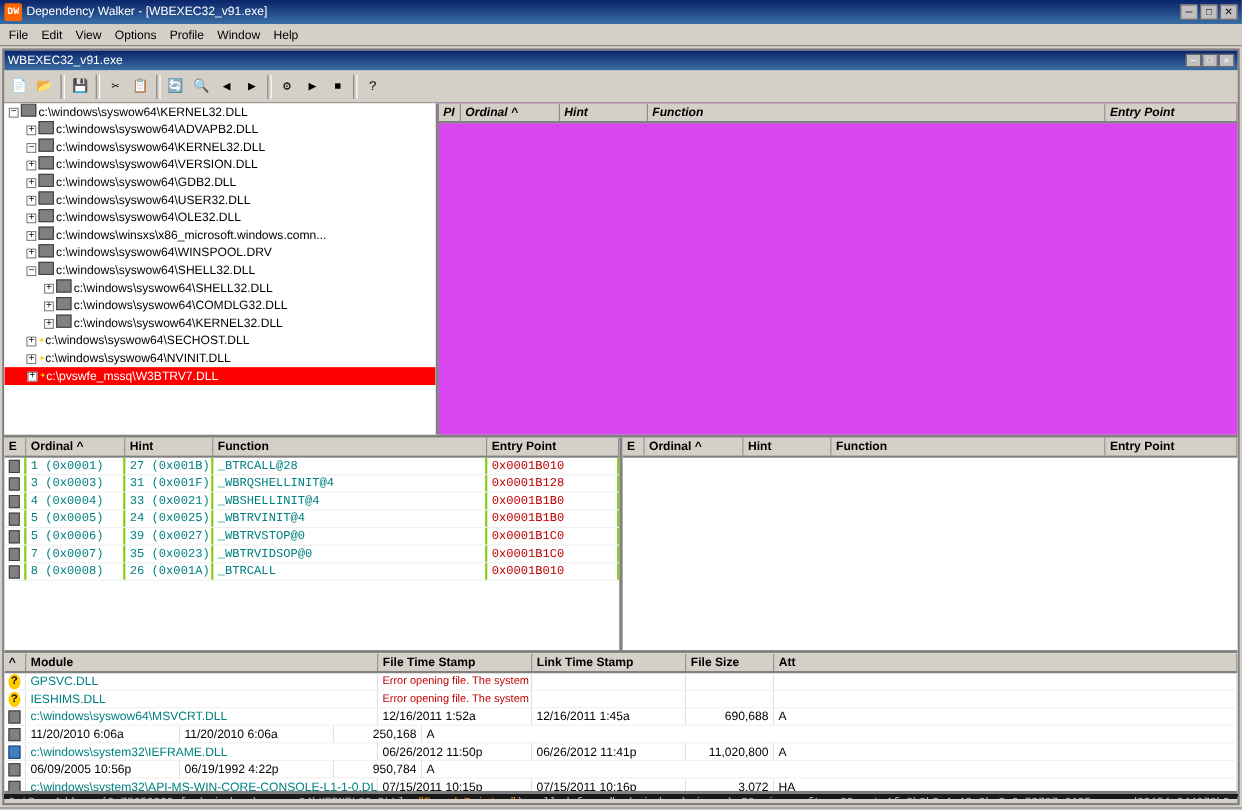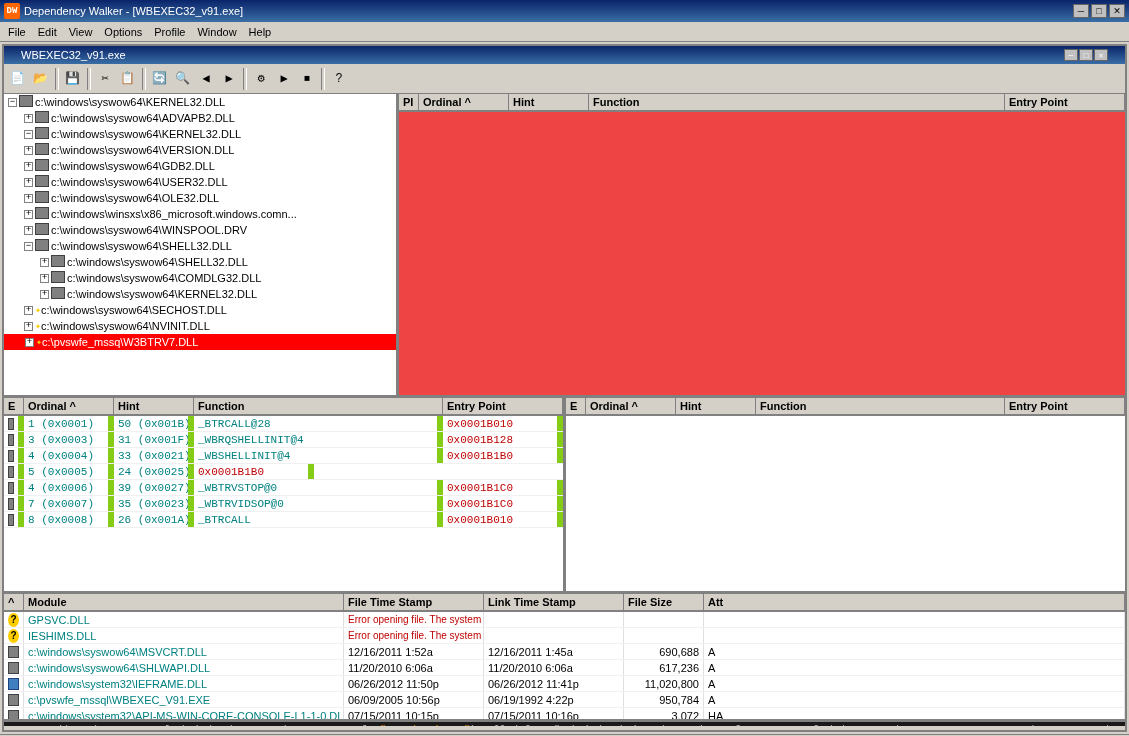--- a/index.html
+++ b/index.html
@@ -89,21 +89,21 @@
       margin: 2px;
       height: calc(100% - 48px);
     }
     #inner-title-bar {
       background: linear-gradient(to bottom, #0a246a, #3a6ea5);
       color: white;
       height: 18px;
       display: flex;
       align-items: center;
       justify-content: space-between;
-      padding: 0 17px;
+      padding: 0 3px;
     }
     #inner-title-text {
       font-size: 11px;
       font-family: 'Tahoma', sans-serif;
     }
     #inner-title-buttons {
       display: flex;
       gap: 1px;
     }
     .inner-btn {
@@ -198,24 +198,25 @@
       margin-right: 2px;
       line-height: 1;
       color: #000;
       flex-shrink: 0;
     }
     .tree-label { font-family: 'Tahoma', sans-serif; font-size: 11px; }
 
     
     #upper-right {
       flex: 1;
-      background: #ef4444;
+      background: #d946ef;
       overflow: hidden;
       display: flex;
       flex-direction: column;
+      font-style: italic;
     }
     #upper-table-header {
       display: flex;
       background: #d4d0c8;
       border-bottom: 2px solid #808080;
       height: 18px;
     }
     .upper-col-header {
       border-right: 1px solid #808080;
       padding: 2px 4px;
@@ -284,21 +285,21 @@
       height: 16px;
       align-items: center;
       border-bottom: 1px solid #f0f0f0;
     }
     .tbl-cell {
       padding: 0 4px;
       font-size: 11px;
       font-family: 'Courier New', monospace;
       white-space: nowrap;
       overflow: hidden;
-      border-right: 6px solid #84cc16;
+      border-right: 2px solid #84cc16;
       height: 100%;
       display: flex;
       align-items: center;
     }
     .tbl-cell.cyan { color: #008080; }
     .tbl-cell.red { color: #c00000; }
 
     
     #bottom-module-section {
       height: 130px;
@@ -547,21 +548,21 @@
           <div class="lower-col-header" style="width:80px;">Hint</div>
           <div class="lower-col-header" style="flex:1;">Function</div>
           <div class="lower-col-header" style="width:120px;">Entry Point</div>
         </div>
         <div class="lower-table-body" id="lower-left-body">
             <div class="tbl-row">
               <span class="tbl-cell" style="width: 20px;">
                 <span style="display:inline-block;width:14px;height:12px;background:#808080;border:1px solid #404040;"></span>
               </span>
               <span class="tbl-cell cyan" style="width: 90px;">1 (0x0001)</span>
-              <span class="tbl-cell cyan" style="width: 80px;">50 (0x001B)</span>
+              <span class="tbl-cell cyan" style="width: 80px;">27 (0x001B)</span>
               <span class="tbl-cell cyan" style="flex: 1 1 0%;">_BTRCALL@28</span>
               <span class="tbl-cell red" style="width: 120px;">0x0001B010</span>
             </div>
             <div class="tbl-row">
               <span class="tbl-cell" style="width: 20px;">
                 <span style="display:inline-block;width:14px;height:12px;background:#808080;border:1px solid #404040;"></span>
               </span>
               <span class="tbl-cell cyan" style="width: 90px;">3 (0x0003)</span>
               <span class="tbl-cell cyan" style="width: 80px;">31 (0x001F)</span>
               <span class="tbl-cell cyan" style="flex: 1 1 0%;">_WBRQSHELLINIT@4</span>
@@ -575,27 +576,28 @@
               <span class="tbl-cell cyan" style="width: 80px;">33 (0x0021)</span>
               <span class="tbl-cell cyan" style="flex: 1 1 0%;">_WBSHELLINIT@4</span>
               <span class="tbl-cell red" style="width: 120px;">0x0001B1B0</span>
             </div>
             <div class="tbl-row">
               <span class="tbl-cell" style="width: 20px;">
                 <span style="display:inline-block;width:14px;height:12px;background:#808080;border:1px solid #404040;"></span>
               </span>
               <span class="tbl-cell cyan" style="width: 90px;">5 (0x0005)</span>
               <span class="tbl-cell cyan" style="width: 80px;">24 (0x0025)</span>
+              <span class="tbl-cell cyan" style="flex: 1 1 0%;">_WBTRVINIT@4</span>
               <span class="tbl-cell red" style="width: 120px;">0x0001B1B0</span>
             </div>
             <div class="tbl-row">
               <span class="tbl-cell" style="width: 20px;">
                 <span style="display:inline-block;width:14px;height:12px;background:#808080;border:1px solid #404040;"></span>
               </span>
-              <span class="tbl-cell cyan" style="width: 90px;">4 (0x0006)</span>
+              <span class="tbl-cell cyan" style="width: 90px;">5 (0x0006)</span>
               <span class="tbl-cell cyan" style="width: 80px;">39 (0x0027)</span>
               <span class="tbl-cell cyan" style="flex: 1 1 0%;">_WBTRVSTOP@0</span>
               <span class="tbl-cell red" style="width: 120px;">0x0001B1C0</span>
             </div>
             <div class="tbl-row">
               <span class="tbl-cell" style="width: 20px;">
                 <span style="display:inline-block;width:14px;height:12px;background:#808080;border:1px solid #404040;"></span>
               </span>
               <span class="tbl-cell cyan" style="width: 90px;">7 (0x0007)</span>
               <span class="tbl-cell cyan" style="width: 80px;">35 (0x0023)</span>
@@ -663,41 +665,39 @@
             <span class="mod-cell" style="width: 320px; color: rgb(0, 128, 128);">c:\windows\syswow64\MSVCRT.DLL</span>
             <span class="mod-cell" style="width: 140px;">12/16/2011  1:52a</span>
             <span class="mod-cell" style="width: 140px;">12/16/2011  1:45a</span>
             <span class="mod-cell" style="width: 80px; justify-content: flex-end;">690,688</span>
             <span class="mod-cell" style="flex: 1 1 0%;">A</span>
           </div>
           <div class="mod-row">
             <span class="mod-cell" style="width: 20px;">
               <span style="display:inline-block;width:14px;height:12px;background:#808080;border:1px solid #404040;"></span>
             </span>
-            <span class="mod-cell" style="width: 320px; color: rgb(0, 128, 128);">c:\windows\syswow64\SHLWAPI.DLL</span>
             <span class="mod-cell" style="width: 140px;">11/20/2010  6:06a</span>
             <span class="mod-cell" style="width: 140px;">11/20/2010  6:06a</span>
-            <span class="mod-cell" style="width: 80px; justify-content: flex-end;">617,236</span>
+            <span class="mod-cell" style="width: 80px; justify-content: flex-end;">250,168</span>
             <span class="mod-cell" style="flex: 1 1 0%;">A</span>
           </div>
           <div class="mod-row">
             <span class="mod-cell" style="width: 20px;">
               <span style="display:inline-block;width:14px;height:12px;background:#4080c0;border:1px solid #204080;"></span>
             </span>
             <span class="mod-cell" style="width: 320px; color: rgb(0, 128, 128);">c:\windows\system32\IEFRAME.DLL</span>
             <span class="mod-cell" style="width: 140px; text-align: right;">06/26/2012 11:50p</span>
             <span class="mod-cell" style="width: 140px;">06/26/2012 11:41p</span>
             <span class="mod-cell" style="width: 80px; justify-content: flex-end;">11,020,800</span>
             <span class="mod-cell" style="flex: 1 1 0%;">A</span>
           </div>
           <div class="mod-row">
             <span class="mod-cell" style="width: 20px;">
               <span style="display:inline-block;width:14px;height:12px;background:#808080;border:1px solid #404040;"></span>
             </span>
-            <span class="mod-cell" style="width: 320px; color: rgb(0, 128, 128);">c:\pvswfe_mssql\WBEXEC_V91.EXE</span>
             <span class="mod-cell" style="width: 140px;">06/09/2005 10:56p</span>
             <span class="mod-cell" style="width: 140px;">06/19/1992  4:22p</span>
             <span class="mod-cell" style="width: 80px; justify-content: flex-end;">950,784</span>
             <span class="mod-cell" style="flex: 1 1 0%;">A</span>
           </div>
           <div class="mod-row">
             <span class="mod-cell" style="width: 20px;">
               <span style="display:inline-block;width:14px;height:12px;background:#808080;border:1px solid #404040;"></span>
             </span>
             <span class="mod-cell" style="width: 320px; color: rgb(0, 128, 128);">c:\windows\system32\API-MS-WIN-CORE-CONSOLE-L1-1-0.DLL</span>

